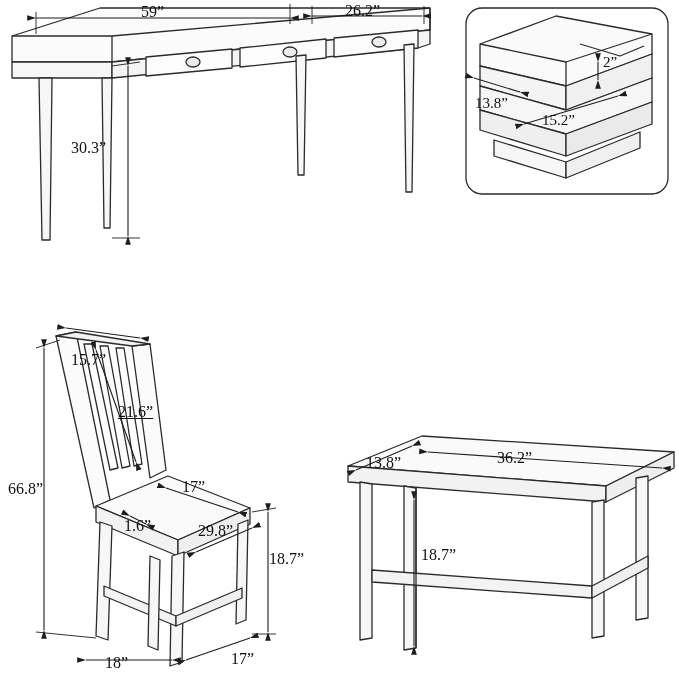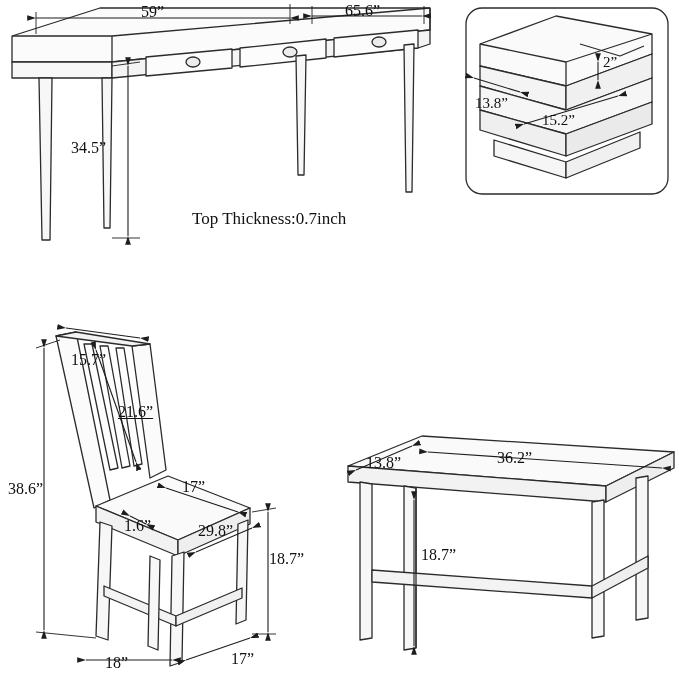--- a/index.html
+++ b/index.html
@@ -188,31 +188,30 @@
 
       <line x1="356" y1="470" x2="412" y2="446" marker-start="url(#arrowStart)" marker-end="url(#arrowEnd)"></line>
 
       <line x1="428" y1="452" x2="662" y2="468" marker-start="url(#arrowStart)" marker-end="url(#arrowEnd)"></line>
 
       <line x1="414" y1="500" x2="414" y2="646" marker-start="url(#arrowStart)" marker-end="url(#arrowEnd)"></line>
     </g>
   </svg>
 
   <div class="dim-label big" style="left:141px; top:4px;">59”</div>
-  <div class="dim-label big" style="left:345px; top:3px;">65.6”</div>
-  <div class="dim-label big" style="left:71px; top:140px;">34.5”</div>
-  <div class="note-label" style="left:192px; top:209px;">Top Thickness:0.7inch</div>
+  <div class="dim-label big" style="left:345px; top:3px;">26.2”</div>
+  <div class="dim-label big" style="left:71px; top:140px;">30.3”</div>
 
   <div class="dim-label" style="left:475px; top:96px;">13.8”</div>
   <div class="dim-label" style="left:542px; top:113px;">15.2”</div>
   <div class="dim-label" style="left:603px; top:55px;">2”</div>
 
   <div class="dim-label big" style="left:71px; top:312px;margin-top:40px;">15.7”</div>
   <div class="dim-label big" style="left:118px; top:404px;text-decoration:underline;">21.6”</div>
-  <div class="dim-label big" style="left:8px; top:481px;">38.6”</div>
+  <div class="dim-label big" style="left:8px; top:481px;">66.8”</div>
   <div class="dim-label big" style="left:182px; top:479px;">17”</div>
   <div class="dim-label big" style="left:124px; top:518px;">1.6”</div>
   <div class="dim-label big" style="left:198px; top:523px;">29.8”</div>
   <div class="dim-label big" style="left:269px; top:551px;">18.7”</div>
   <div class="dim-label big" style="left:105px; top:655px;">18”</div>
   <div class="dim-label big" style="left:231px; top:651px;">17”</div>
 
   <div class="dim-label big" style="left:366px; top:455px;">13.8”</div>
   <div class="dim-label big" style="left:497px; top:450px;text-align:right;">36.2”</div>
   <div class="dim-label big" style="left:421px; top:547px;">18.7”</div>

